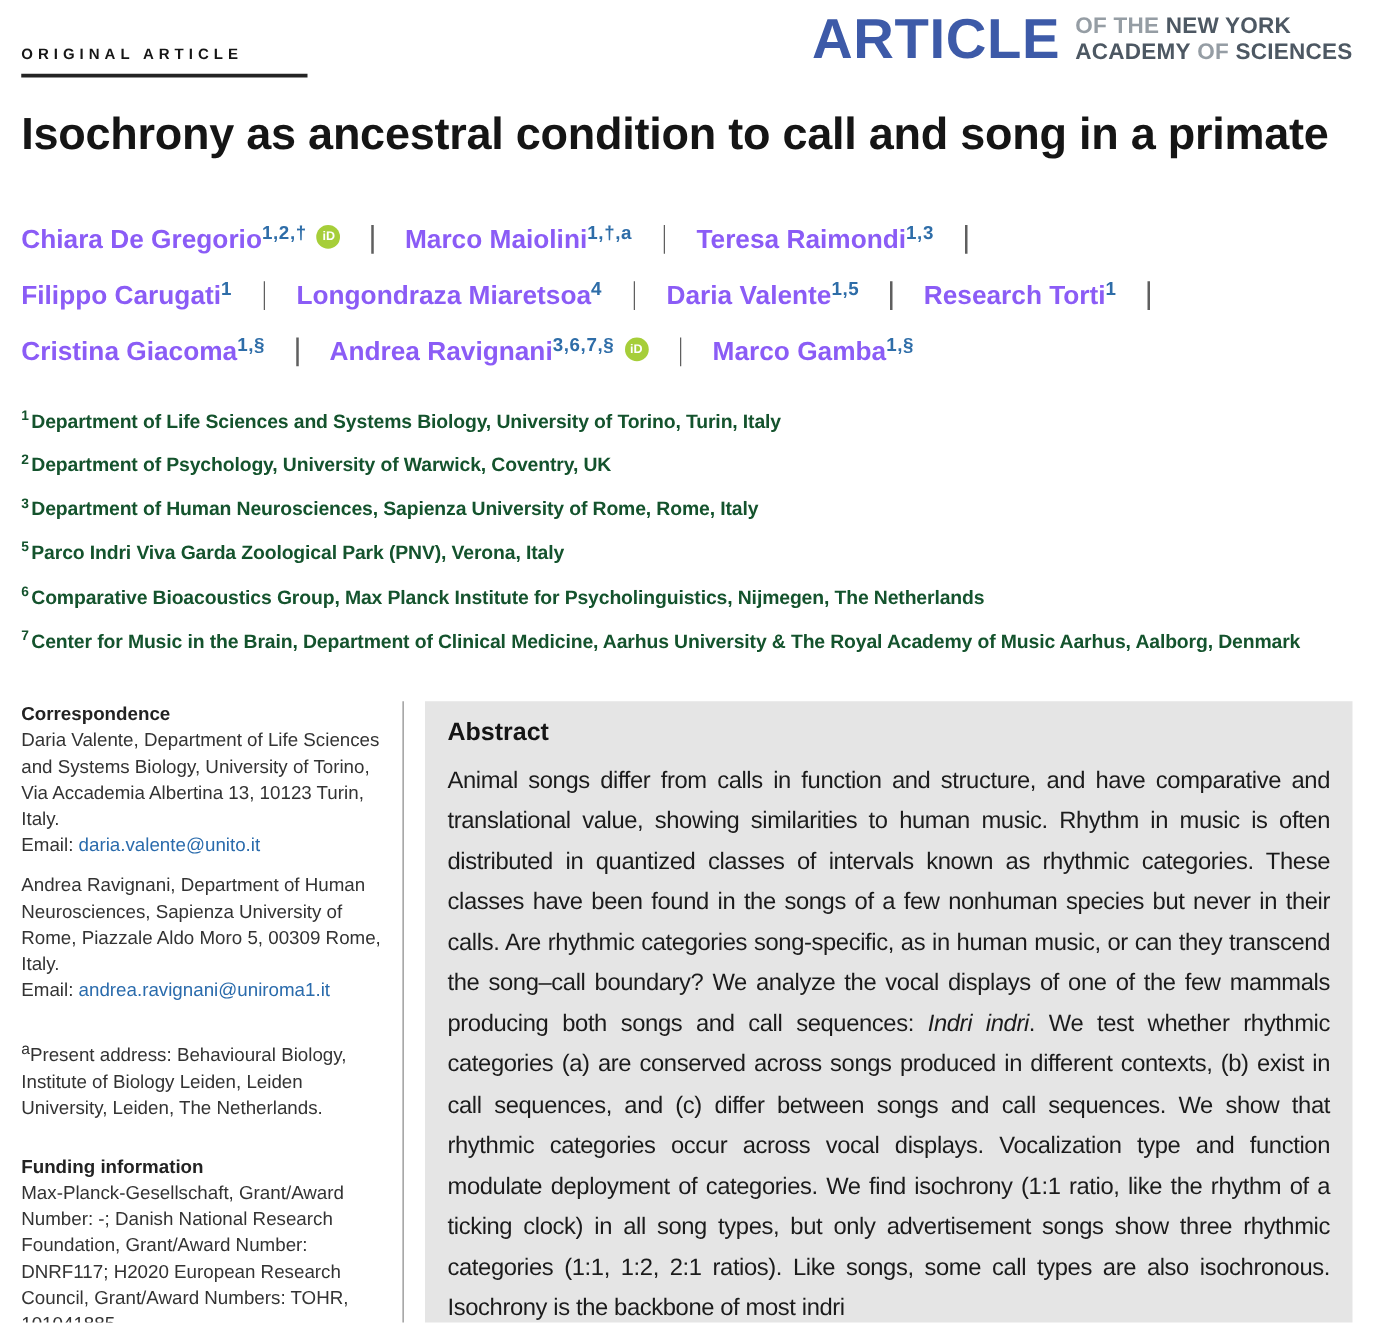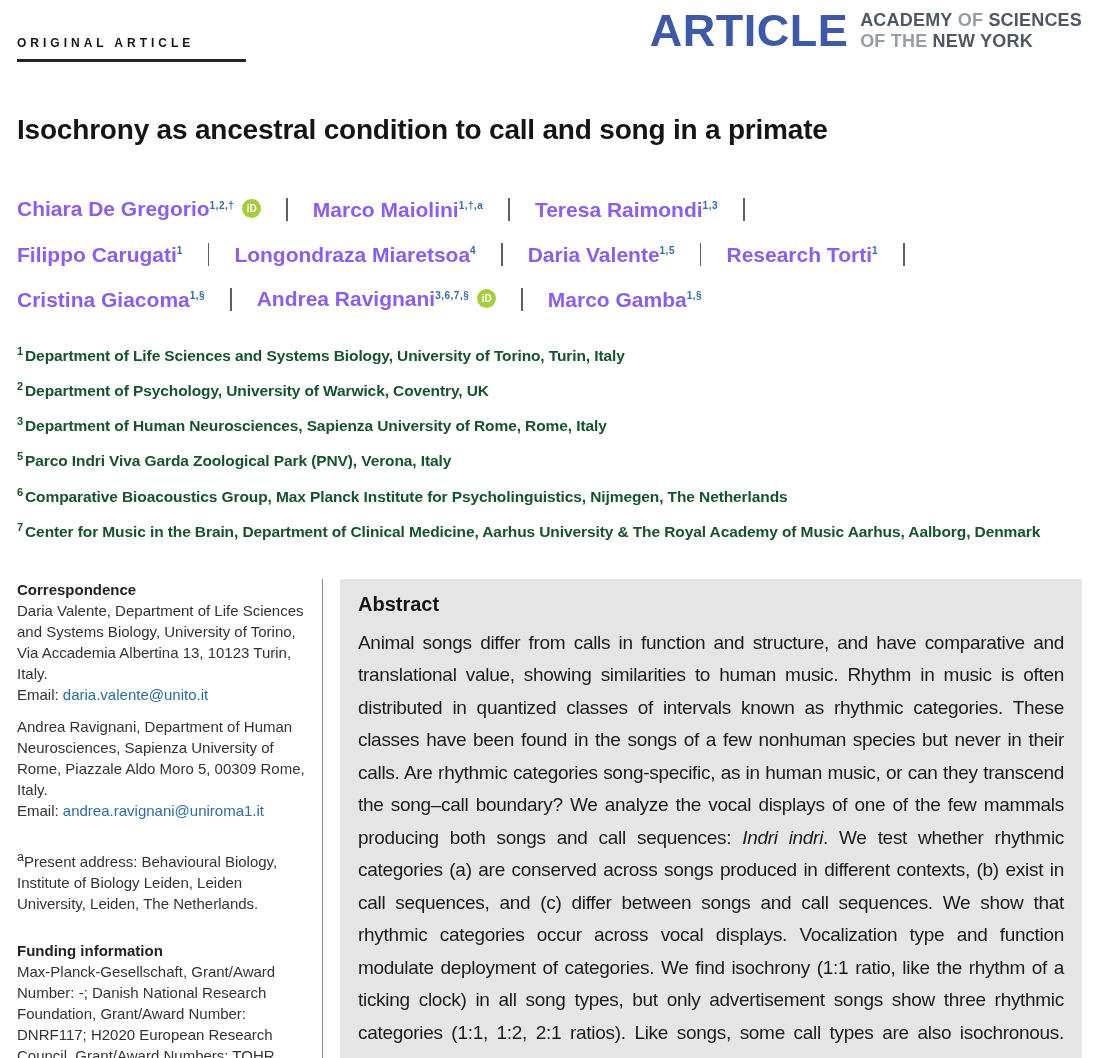--- a/index.html
+++ b/index.html
@@ -14,28 +14,28 @@
   .article-type-wrap { margin-top: 28px; }
   .article-type { font-size: 12px; font-weight: 700; letter-spacing: 4px; color: #161616; }
   .article-rule { width: 229px; height: 3px; background: #242424; margin-top: 9px; }
   .logo { display: flex; align-items: flex-start; }
   .annals-name { font-size: 45px; line-height: 1; font-weight: 800; letter-spacing: 0.5px; color: var(--brand); }
   .annals-side { margin-left: 12px; margin-top: 2px; font-size: 18px; line-height: 21px; letter-spacing: 0.2px; }
   .annals-side .lt { color: var(--logo-gray); font-weight: 600; }
   .annals-side .dk { color: var(--logo-dark); font-weight: 800; }
 
   
-  .page-title { margin-top: 28px; font-size: 28px; line-height: 1.25; font-weight: 700; color: #151515; letter-spacing: -0.2px; }
+  .page-title { font-size: 36px; line-height: 1.25; font-weight: 700; color: #151515; letter-spacing: -0.2px; }
 
   
   .authors { margin-top: 40px; }
   .author-row { display: flex; align-items: center; height: 45px; }
   .author { white-space: nowrap; }
   .author-name { font-size: 21px; font-weight: 700; color: #8b5cf6; }
-  .author sup { font-size: 10px; font-weight: 700; color: var(--sup); letter-spacing: 0.5px; position: relative; top: -1px; }
+  .author sup { font-size: 15px; font-weight: 700; color: var(--sup); letter-spacing: 0.5px; position: relative; top: -1px; }
   .author-sep { display: inline-block; width: 1.5px; height: 23px; background: #5f5f5f; margin: 0 25px; }
   .orcid { display: inline-flex; align-items: center; justify-content: center; width: 19px; height: 19px;
            border-radius: 50%; background: var(--orcid); color: #fff; font-size: 10px; font-weight: 700;
            margin-left: 8px; vertical-align: middle; position: relative; top: -4px; cursor: pointer; }
 
   
   .affiliations { margin-top: 19px; }
   .affiliation { font-size: 15.5px; color: #14532d; line-height: 20px; margin-bottom: 10px; letter-spacing: -0.1px; font-weight: bold; }
   .affiliation sup { font-size: 11px; margin-right: 2px; }
 
@@ -59,22 +59,22 @@
 <div class="page">
 
   <div class="header">
     <div class="article-type-wrap">
       <div class="article-type">ORIGINAL ARTICLE</div>
       <div class="article-rule"></div>
     </div>
     <div class="logo">
       <div class="annals-name">ARTICLE</div>
       <div class="annals-side">
+        <div><span class="lt">OF THE</span> <span class="dk">NEW YORK</span></div>
         <div><span class="dk">ACADEMY</span> <span class="lt">OF</span> <span class="dk">SCIENCES</span></div>
-        <div><span class="lt">OF THE</span> <span class="dk">NEW YORK</span></div>
       </div>
     </div>
   </div>
 
   <h1 class="page-title">Isochrony as ancestral condition to call and song in a primate</h1>
 
   <div class="authors">
       <div class="author-row">
         <span class="author"><span class="author-name">Chiara De Gregorio</span><sup>1,2,†</sup><span class="orcid">iD</span></span>
         <span class="author-sep"></span>

